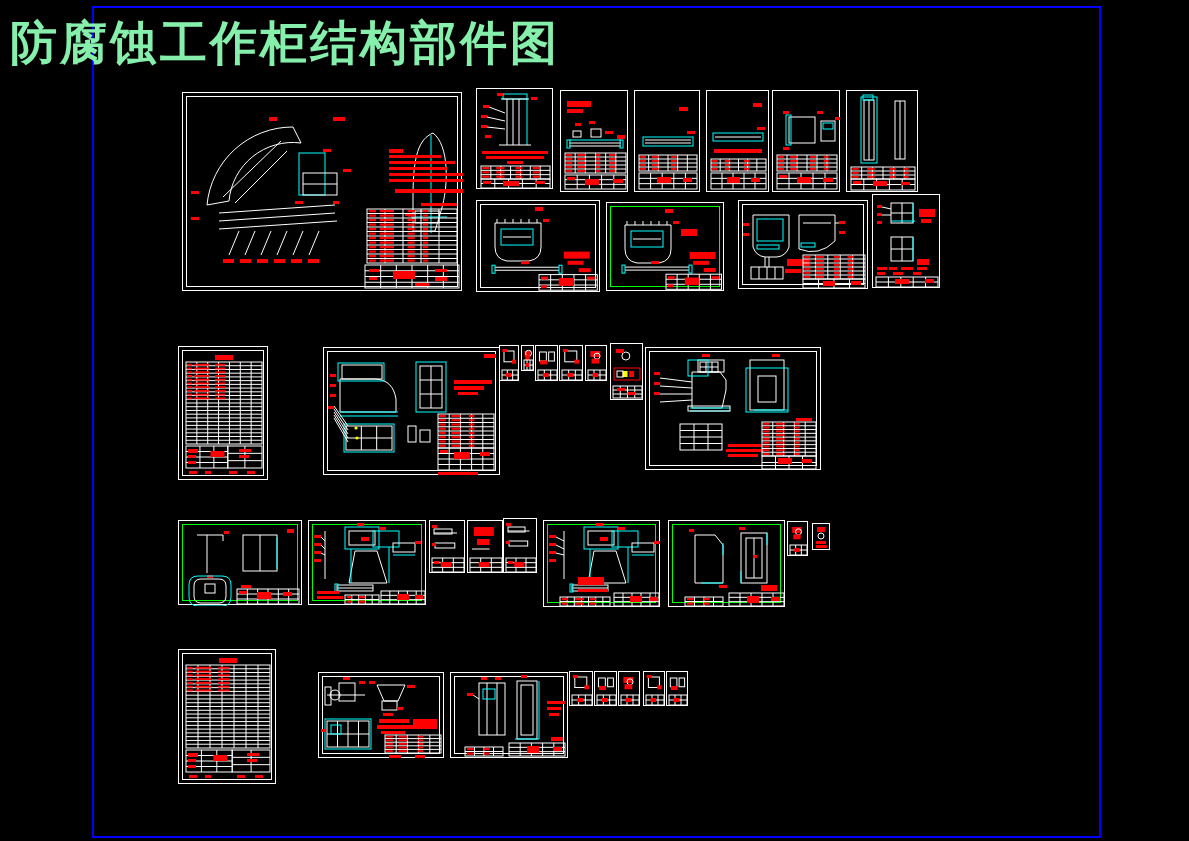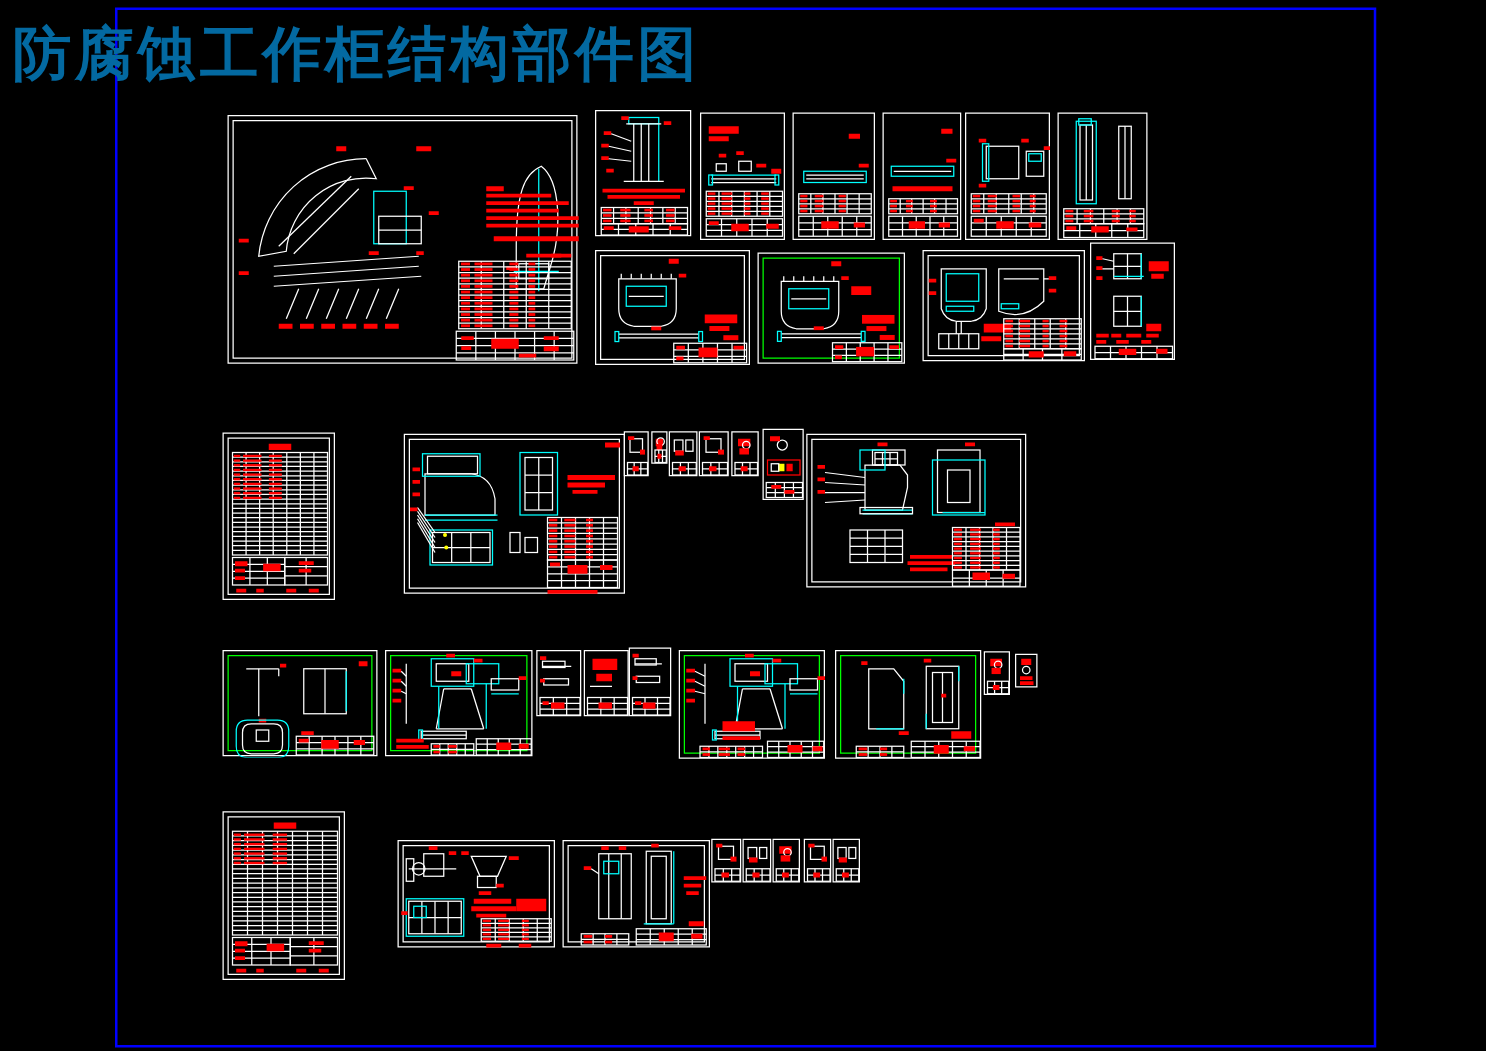--- a/index.html
+++ b/index.html
@@ -11,21 +11,21 @@
   .frame{position:absolute;border:1px solid #ffffff;box-sizing:border-box;}
   .frame .inner{position:absolute;left:3px;top:3px;right:3px;bottom:3px;border:1px solid #ffffff;}
   .frame .inner.green{border-color:#00ff00;}
   .frame svg{position:absolute;left:0;top:0;}
 </style>
 </head>
 <body>
 
 <div id="stage">
   <div id="plot-border" style="left: 92px; top: 6px; width: 1005px; height: 828px; border-color: rgb(0, 0, 255);"></div>
-  <div id="main-title" style="color: #0369a1; text-align: center;">防腐蚀工作柜结构部件图</div>
+  <div id="main-title" style="color: #86efac; text-align: center;">防腐蚀工作柜结构部件图</div>
   <div id="frames">
       <div class="frame" style="left: 182px; top: 92px; width: 280px; height: 199px;">
         <div class="inner"></div>
         <svg width="280" height="199" viewBox="0 0 280 199">
           <rect x="86" y="24" width="8" height="4" fill="#ff0000" stroke-width="1"></rect>
           <rect x="150" y="24" width="12" height="4" fill="#ff0000" stroke-width="1"></rect>
           <path d="M24,112 A86,86 0 0 1 110,34 l8,16 A64,64 0 0 0 46,108 z" fill="none" stroke="#ffffff" stroke-width="1"></path>
           <line x1="40" y1="104" x2="98" y2="48" stroke="#ffffff" stroke-width="1"></line>
           <line x1="52" y1="110" x2="104" y2="58" stroke="#ffffff" stroke-width="1"></line>
           <rect x="8" y="98" width="8" height="3" fill="#ff0000" stroke-width="1"></rect>

